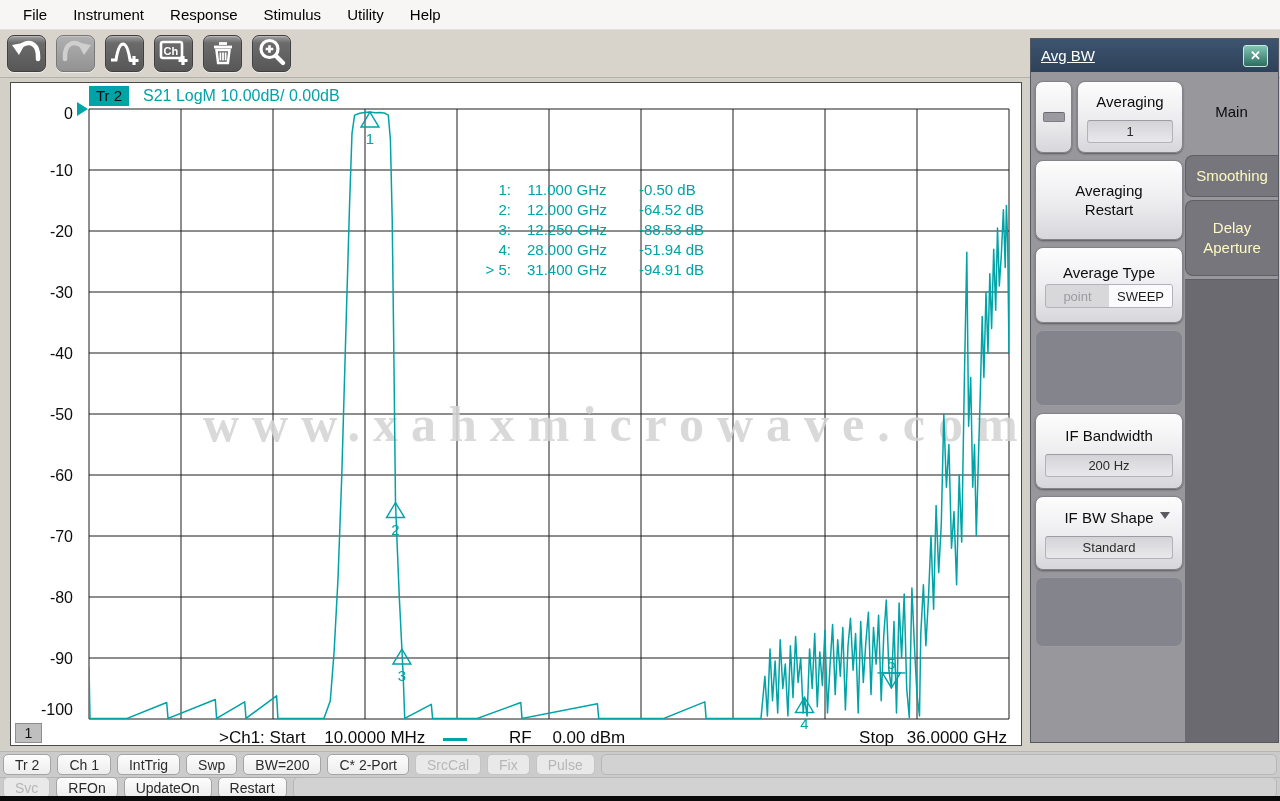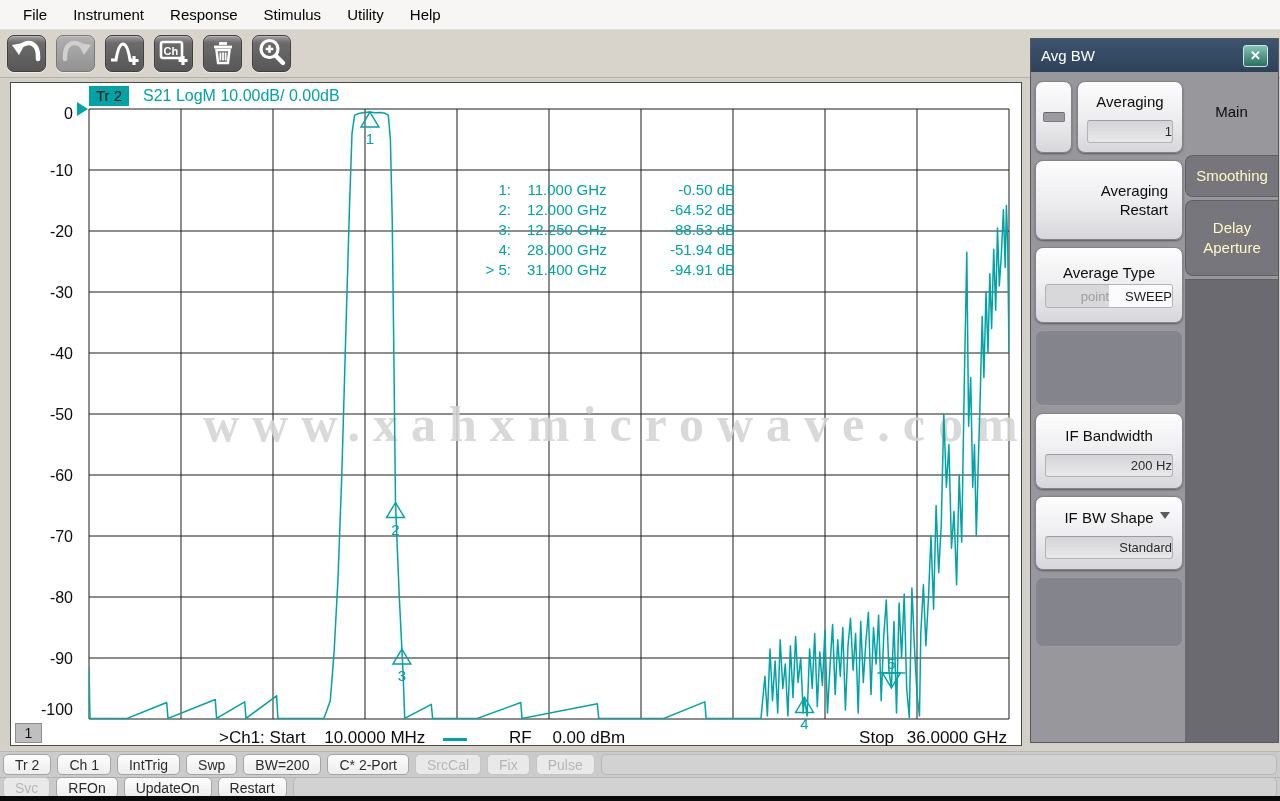--- a/index.html
+++ b/index.html
@@ -29,46 +29,46 @@
   .ref-marker { position:absolute; left:66px; top:19px; width:0; height:0;
     border-left:11px solid #00a3a6; border-top:7px solid transparent; border-bottom:7px solid transparent;}
   svg.layer { position:absolute; left:0; top:0; }
   #grid-layer { z-index:1; }
   #trace-layer { z-index:3; }
 
   .readout { position:absolute; left:450px; top:96px; z-index:4; color:#00a3a6; font-size:15px;}
   .readout-row { display:flex; height:20px; align-items:center; }
   .ro-id   { width:50px; text-align:right; }
   .ro-freq { width:112px; text-align:center; }
-  .ro-val  { width:96px; margin-left:16px; text-align:right; }
+  .ro-val  { width:96px; margin-left:16px; }
 
   .watermark { position:absolute; left:192px; top:312px; z-index:2; pointer-events:none;
     font-family:"Liberation Serif", serif; font-weight:bold; font-size:50px; letter-spacing:13px;
     color:rgba(212,212,212,0.88); white-space:nowrap; }
 
   
   .chan-badge { position:absolute; left:4px; top:640px; width:27px; height:20px; background:#bfbfbf;
     border:1px solid #8e8e8e; color:#111; font-size:14px; text-align:center; line-height:19px; }
   .chan-text { position:absolute; top:645px; font-size:17px; color:#0b0b0b; white-space:nowrap;}
   .trace-dash { position:absolute; top:655px; width:24px; height:3px; background:#00a3a6; }
 
   
   .panel { position:absolute; left:1030px; top:38px; width:249px; height:705px; z-index:30;
     border:1px solid #565861; background:#97979c; }
   .panel-title { height:33px; background:linear-gradient(#3d5470,#2e4158); color:#fff; font-size:15px;
     display:flex; align-items:center; padding:0 10px; }
-  .panel-title span { flex:1; }
+  .panel-title span { flex:1;text-decoration:underline; }
   .close-btn { width:25px; height:22px; border-radius:3px; border:1px solid #cfe6de;
     background:linear-gradient(#83c5b4,#2a6e60); color:#fff; font-size:13px; font-weight:bold;
     display:flex; align-items:center; justify-content:center; }
   .panel-body { display:flex; height:670px; }
   .btn-col { width:154px; padding:9px 2px 0 4px; display:flex; flex-direction:column; gap:7px; }
   .p-btn { border-radius:8px; border:1px solid #83838a; background:linear-gradient(#fdfdfe,#ececee 55%,#d7d7db);
     box-shadow:0 1px 2px rgba(0,0,0,.4); display:flex; flex-direction:column; align-items:center; justify-content:center;
-    font-size:15px; color:#0d0d0d; text-align:right; position:relative;}
+    font-size:15px; color:#0d0d0d; text-align:center; position:relative;}
   .p-btn.dark { background:#84848c; border-color:#9b9ba3; box-shadow:none; }
   .p-row { display:flex; gap:5px; }
   .led-btn { width:37px; }
   .led-slot { width:22px; height:10px; border-radius:2px; background:#9a9aa0;
     border:1px solid #7b7b82; border-top-color:#68686f; }
   .p-label { line-height:19px; padding:0 14px; }
   .p-inset { width:calc(100% - 18px); height:23px; margin-top:9px; border-radius:3px;
     background:linear-gradient(#d4d4d8,#e9e9ec); border:1px solid #b2b2b8; border-top-color:#9c9ca2;
     font-size:13px; color:#2b2b2b; line-height:21px; }
   .p-seg { width:calc(100% - 18px); height:24px; margin-top:2px; border-radius:3px; overflow:hidden;

